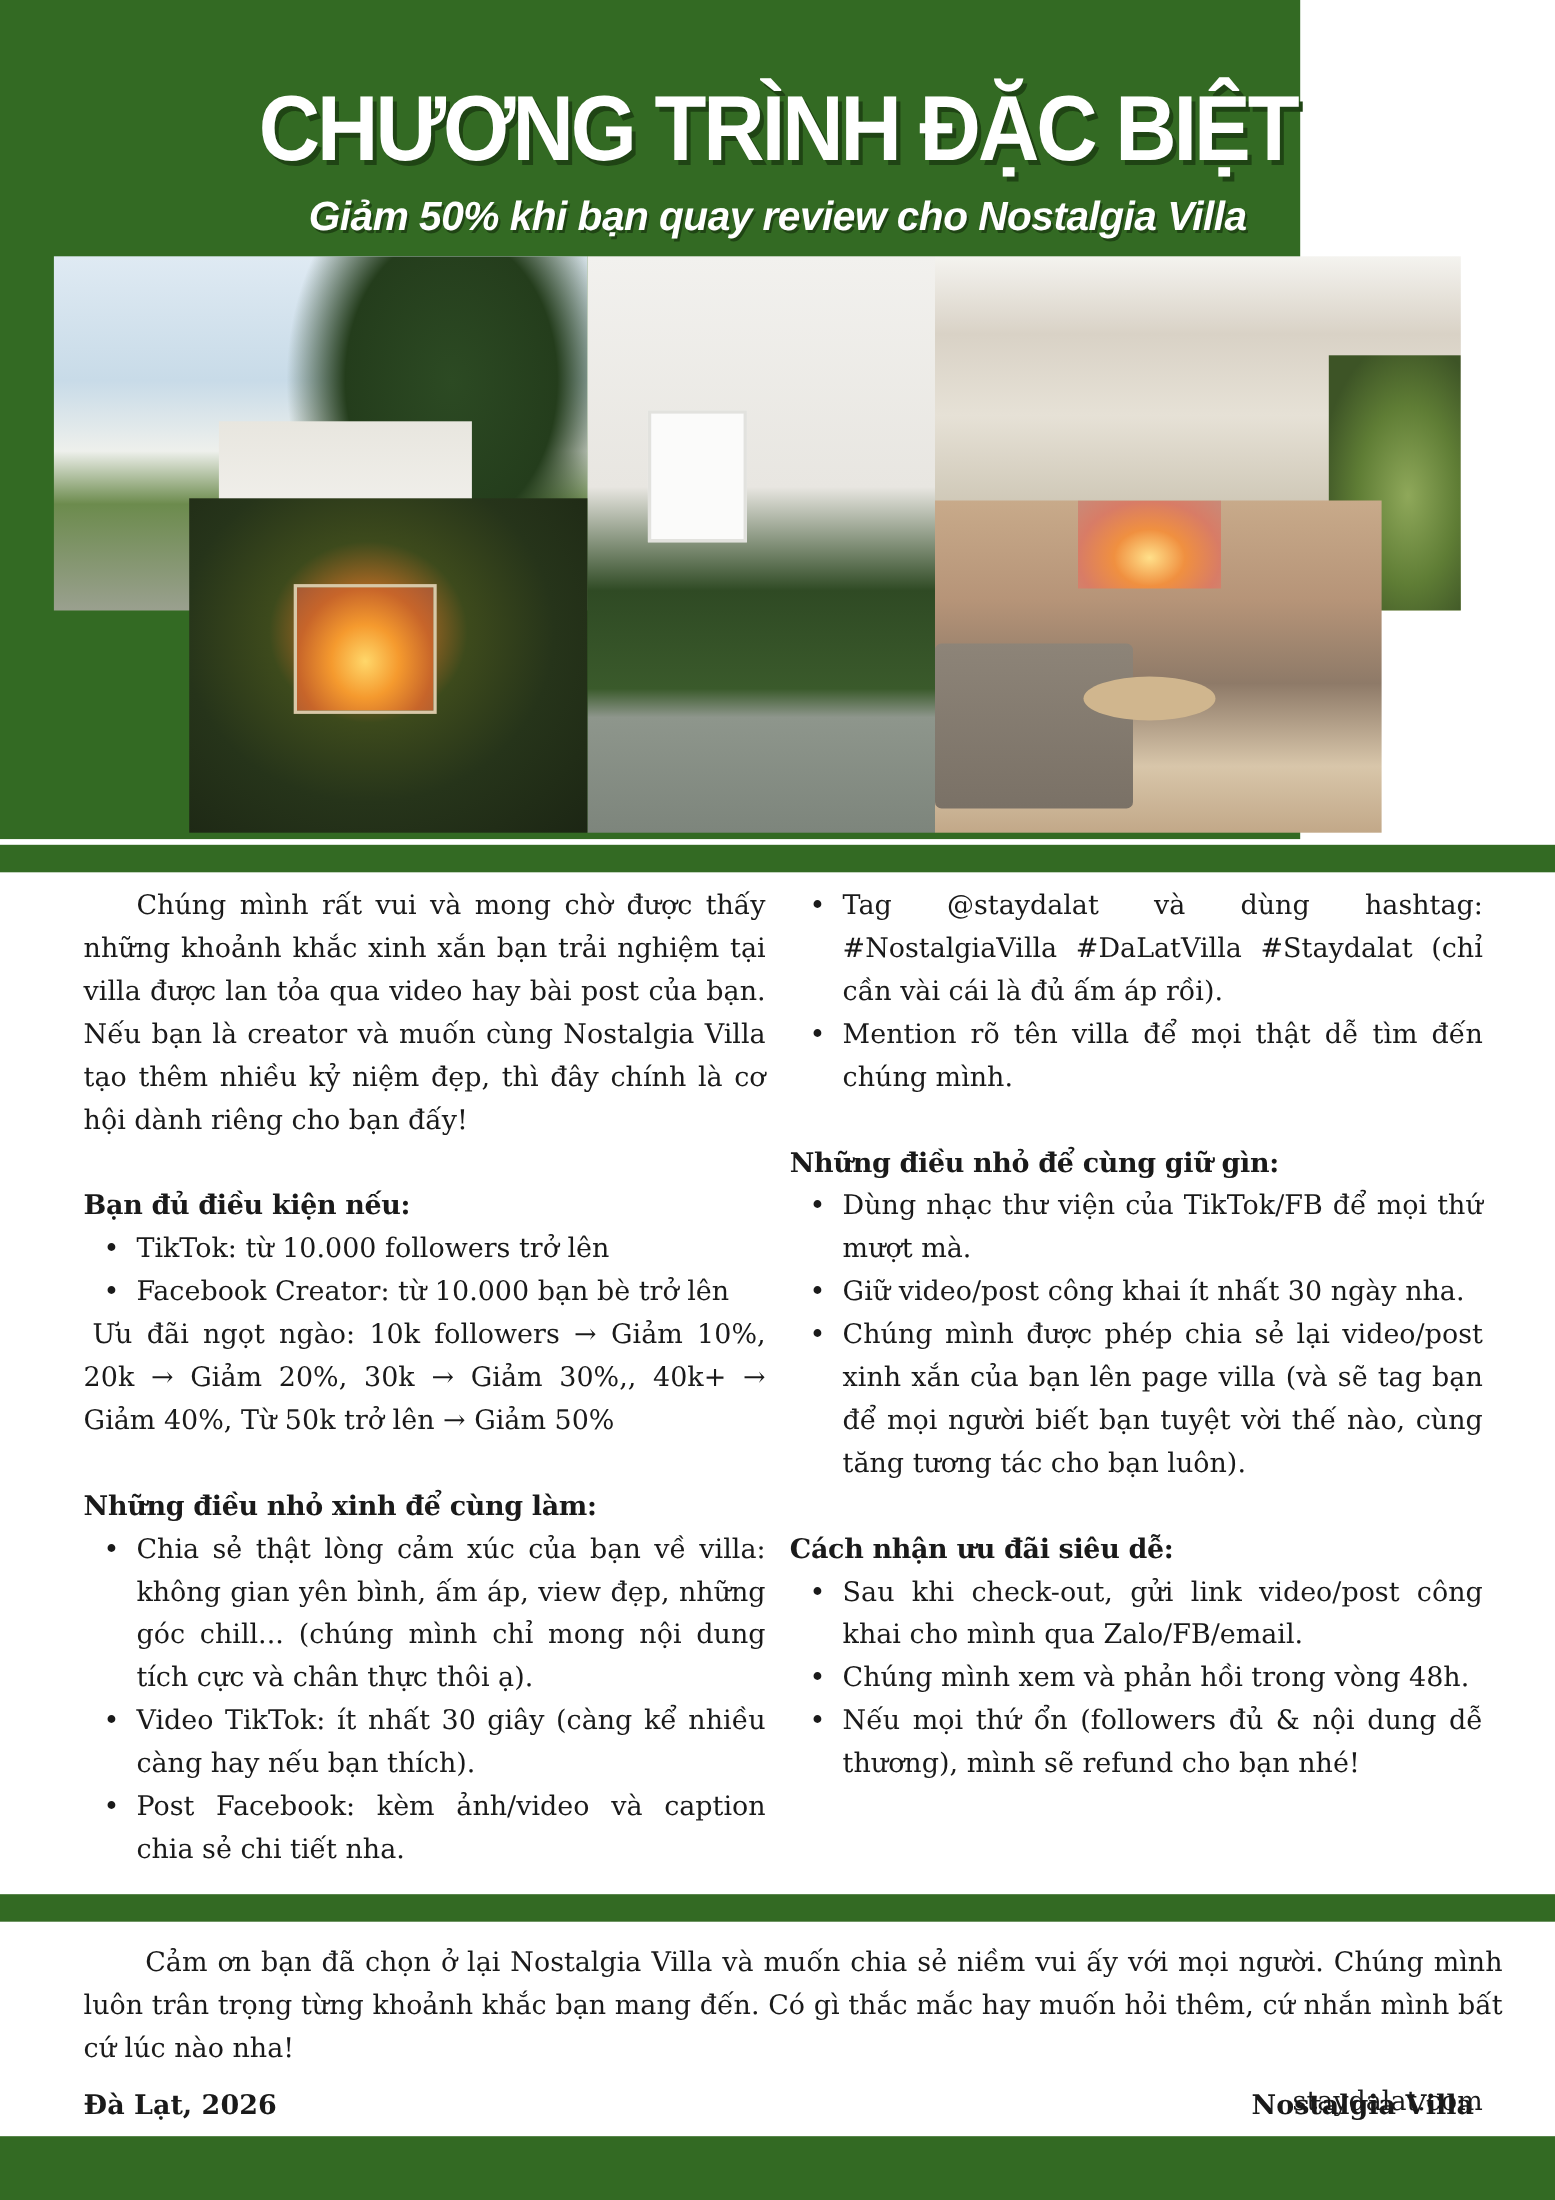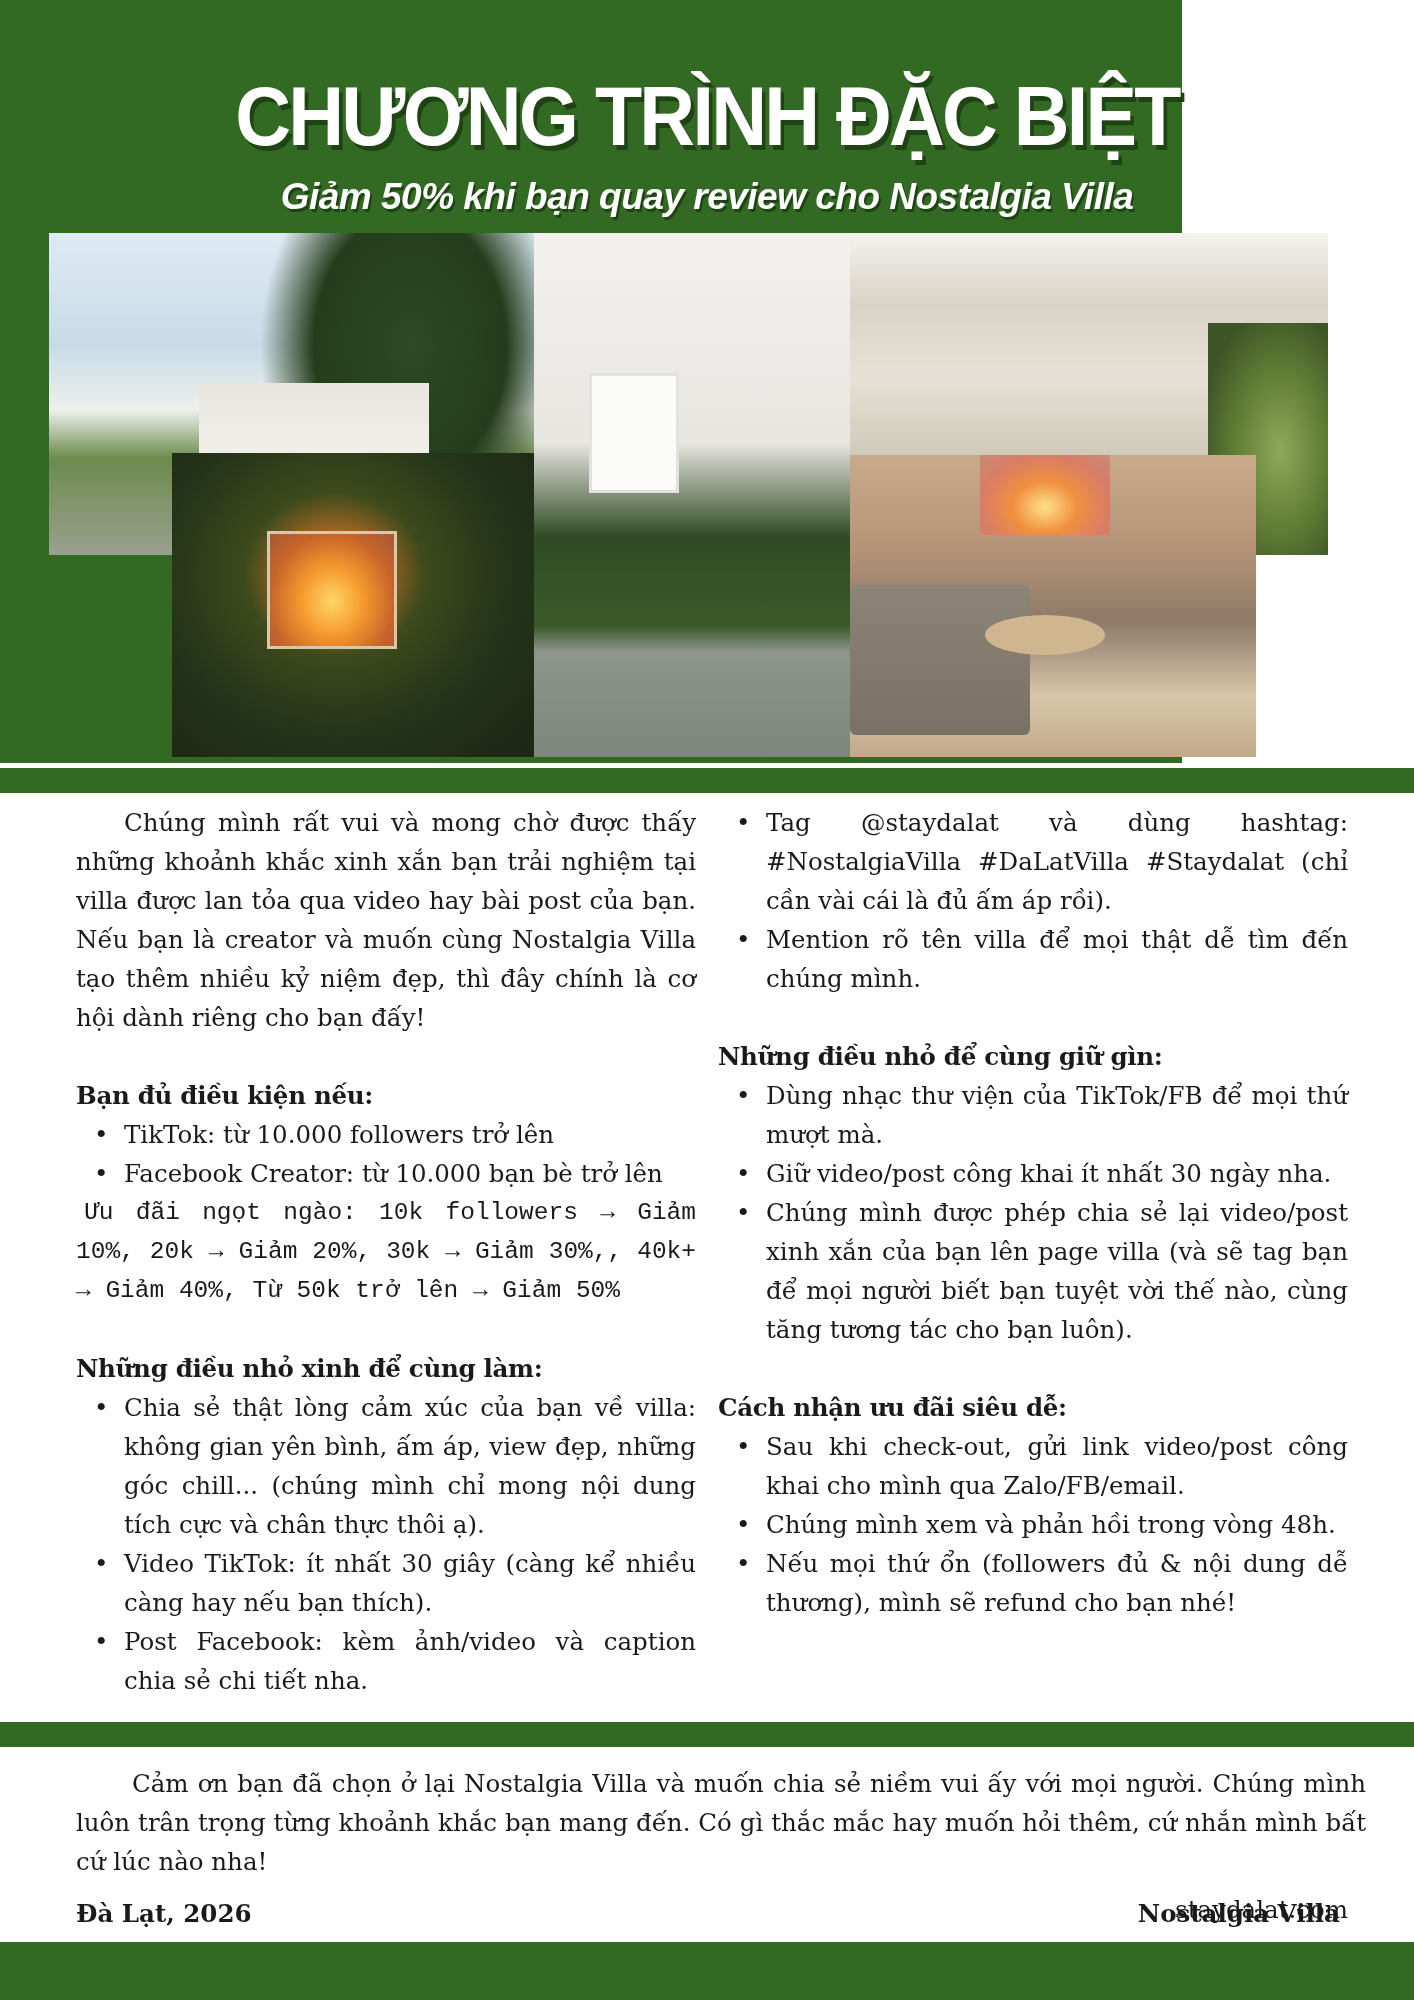--- a/index.html
+++ b/index.html
@@ -57,21 +57,21 @@
 
   .col { position: absolute; top: 803px; font-size: 24.5px; line-height: 39px; }
   .col-left { left: 76px; width: 620px; }
   .col-right { left: 718px; width: 630px; }
   .para { text-align: justify; text-indent: 48px; }
   .gap { height: 39px; }
   .heading { font-weight: bold; font-size: 24.5px; line-height: 39px; letter-spacing: -0.3px; }
   ul.bl { list-style: none; }
   ul.bl li { position: relative; padding-left: 48px; text-align: justify; }
   ul.bl li .dot { position: absolute; left: 18px; top: 0; }
-  .offer { text-align: justify; text-indent: 8px; font-family: Liberation Mono, monospace; }
+  .offer { text-align: justify; text-indent: 8px; }
 
   .footer-text { position: absolute; left: 76px; top: 1764px; width: 1290px;
     font-size: 24.5px; line-height: 39px; text-align: justify; text-indent: 56px; }
   .sign { position: absolute; top: 1894px; font-size: 24.5px; line-height: 39px; }
   .sign-left { left: 76px; font-weight: bold; }
   .sign-center { left: 0; width: 1340px; text-align: right; font-weight: bold; }
   .sign-right { right: 66px; top: 1890px; }
 </style>
 </head>
 <body>

